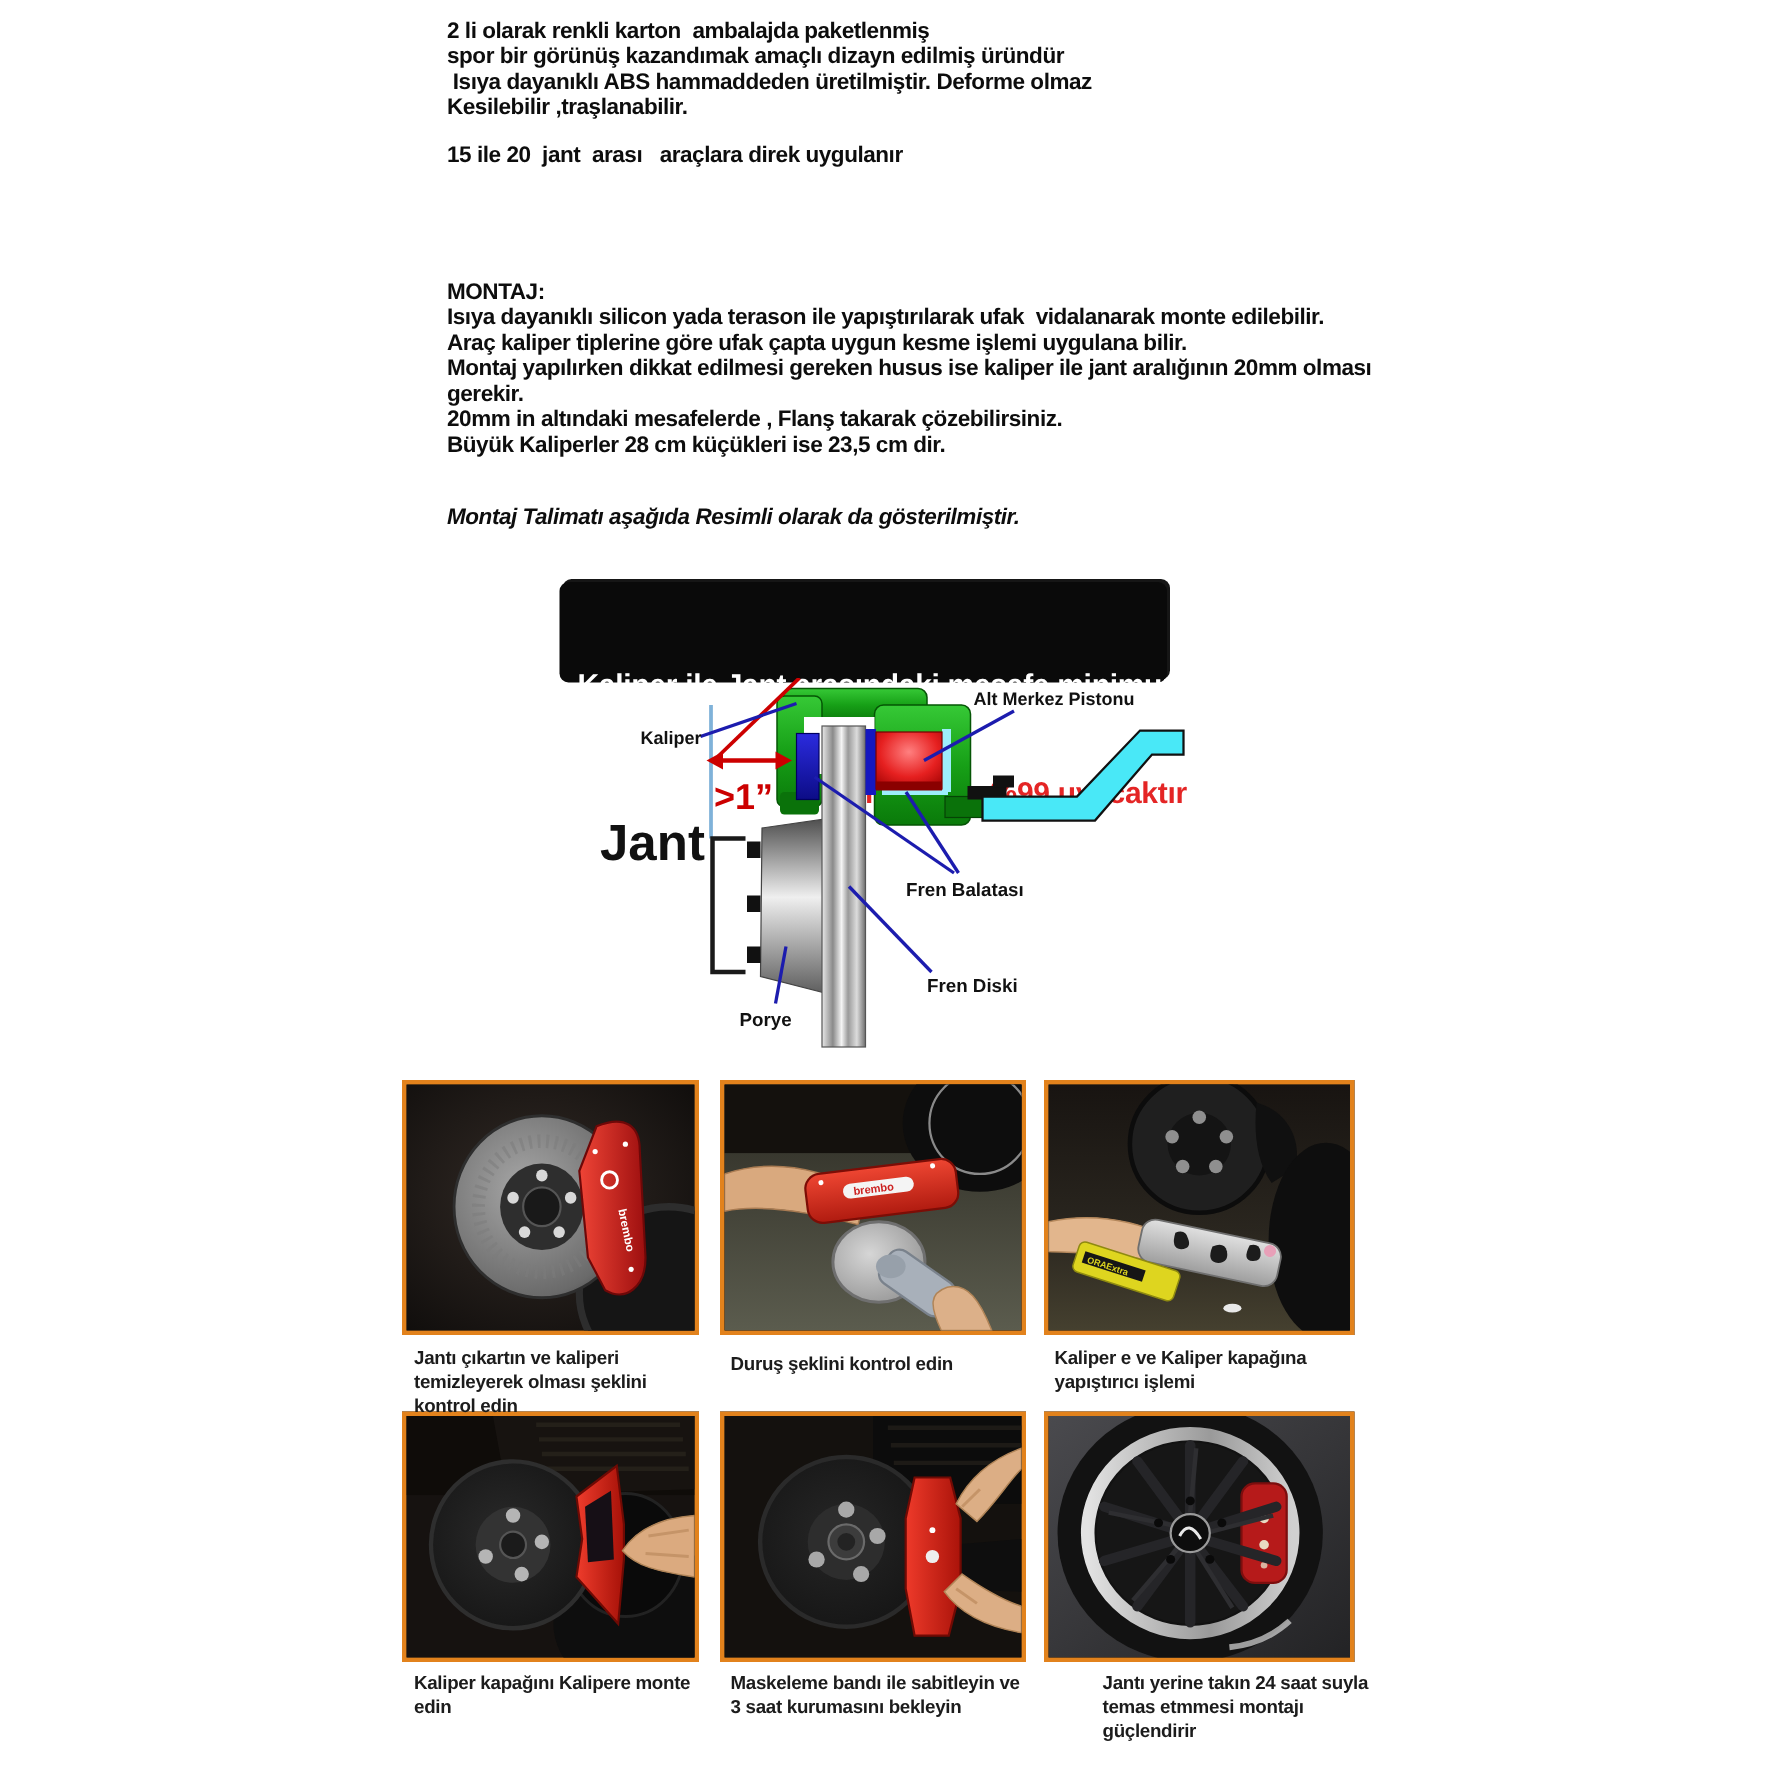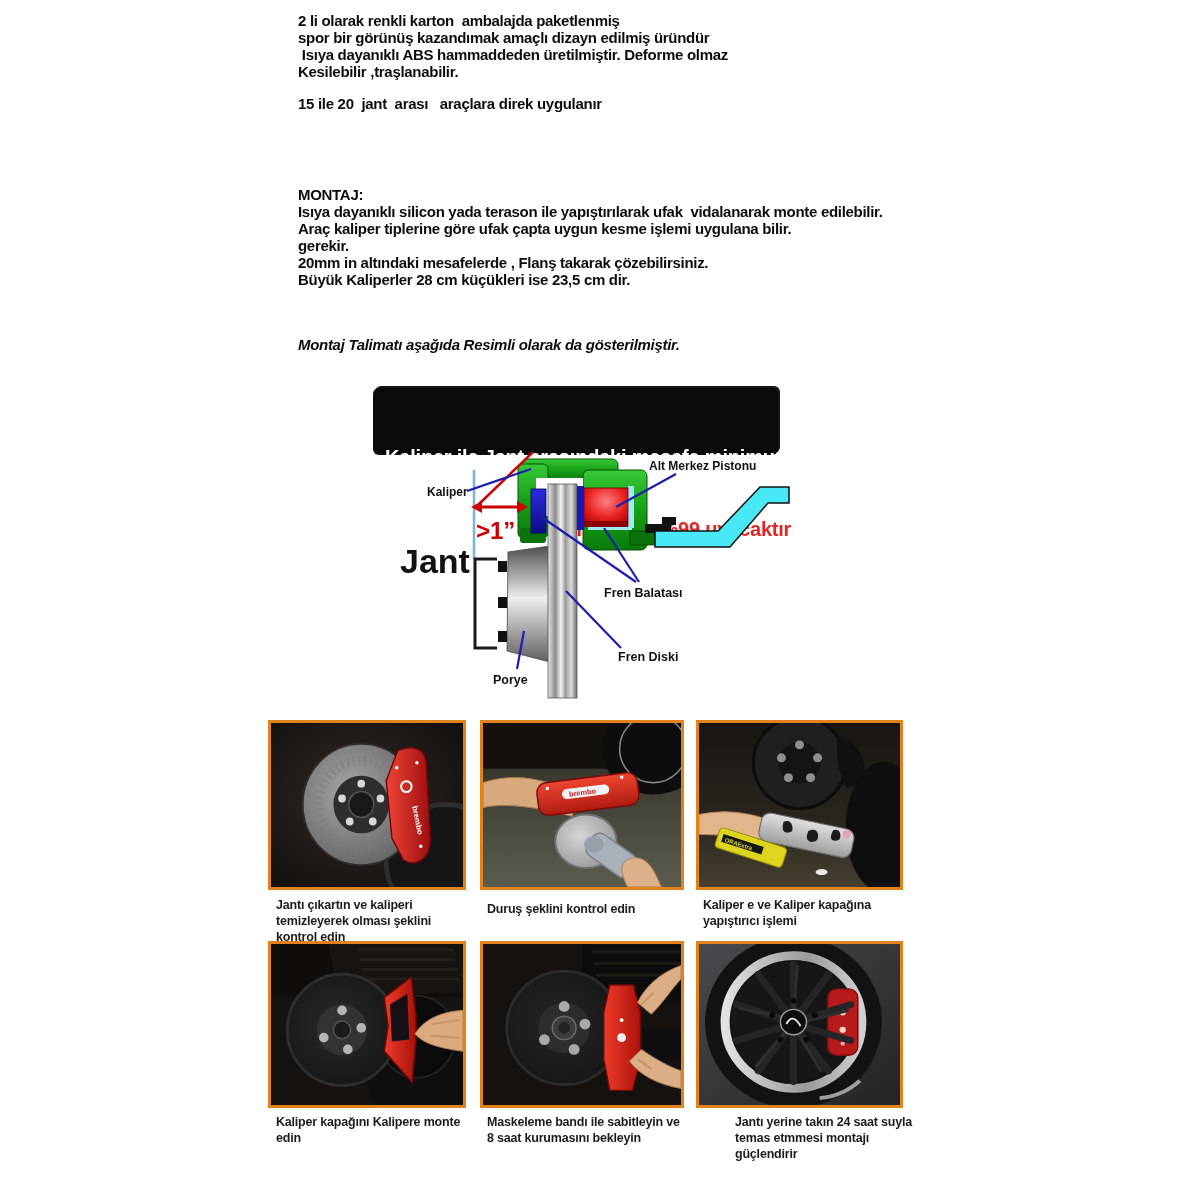--- a/index.html
+++ b/index.html
@@ -32,20 +32,21 @@
     <div>Kesilebilir ,traşlanabilir.</div>
   </div>
   <div class="block" style="left:298px;top:95px;">
     <div>15 ile 20  jant  arası   araçlara direk uygulanır</div>
   </div>
 
   <div class="block" style="left:298px;top:186px;">
     <div>MONTAJ:</div>
     <div>Isıya dayanıklı silicon yada terason ile yapıştırılarak ufak  vidalanarak monte edilebilir.</div>
     <div>Araç kaliper tiplerine göre ufak çapta uygun kesme işlemi uygulana bilir.</div>
+    <div>Montaj yapılırken dikkat edilmesi gereken husus ise kaliper ile jant aralığının 20mm olması</div>
     <div>gerekir.</div>
     <div>20mm in altındaki mesafelerde , Flanş takarak çözebilirsiniz.</div>
     <div>Büyük Kaliperler 28 cm küçükleri ise 23,5 cm dir.</div>
   </div>
   <div class="block" style="left:298px;top:336px;font-style:italic;">
     <div>Montaj Talimatı aşağıda Resimli olarak da gösterilmiştir.</div>
   </div>
 
   <div class="banner">
     <div><span class="w">Kaliper ile Jant arasındaki mesafe minimum  20</span></div>
@@ -381,16 +382,16 @@
       <circle cx="94" cy="80" r="13" fill="#0d0d0d" stroke="#9a9a9a" stroke-width="1.5"></circle>
       <path d="M87,82 Q93,70 101,84" fill="none" stroke="#e8e8e8" stroke-width="2"></path>
       <path d="M160,140 A68,68 0 0 1 120,158" fill="none" stroke="#d9d9d9" stroke-width="4" opacity="0.7"></path>
     </svg>
   </div>
 
   <div class="caption" style="left:276px;top:897px;">Jantı çıkartın ve kaliperi temizleyerek olması şeklini kontrol edin</div>
   <div class="caption" style="left:487px;top:901px;">Duruş şeklini kontrol edin</div>
   <div class="caption" style="left:703px;top:897px;width:180px;">Kaliper e ve Kaliper kapağına yapıştırıcı işlemi</div>
   <div class="caption" style="left:276px;top:1114px;">Kaliper kapağını Kalipere monte edin</div>
-  <div class="caption" style="left:487px;top:1114px;width:198px;">Maskeleme bandı ile sabitleyin ve 8 saat kurumasını bekleyin</div>
+  <div class="caption" style="left:487px;top:1114px;width:198px;">Maskeleme bandı ile sabitleyin ve 3 saat kurumasını bekleyin</div>
   <div class="caption" style="left:703px;top:1114px;width:180px;margin-left:32px;">Jantı yerine takın 24 saat suyla temas etmmesi montajı güçlendirir</div>
 
 </div>
 
 </body></html>

